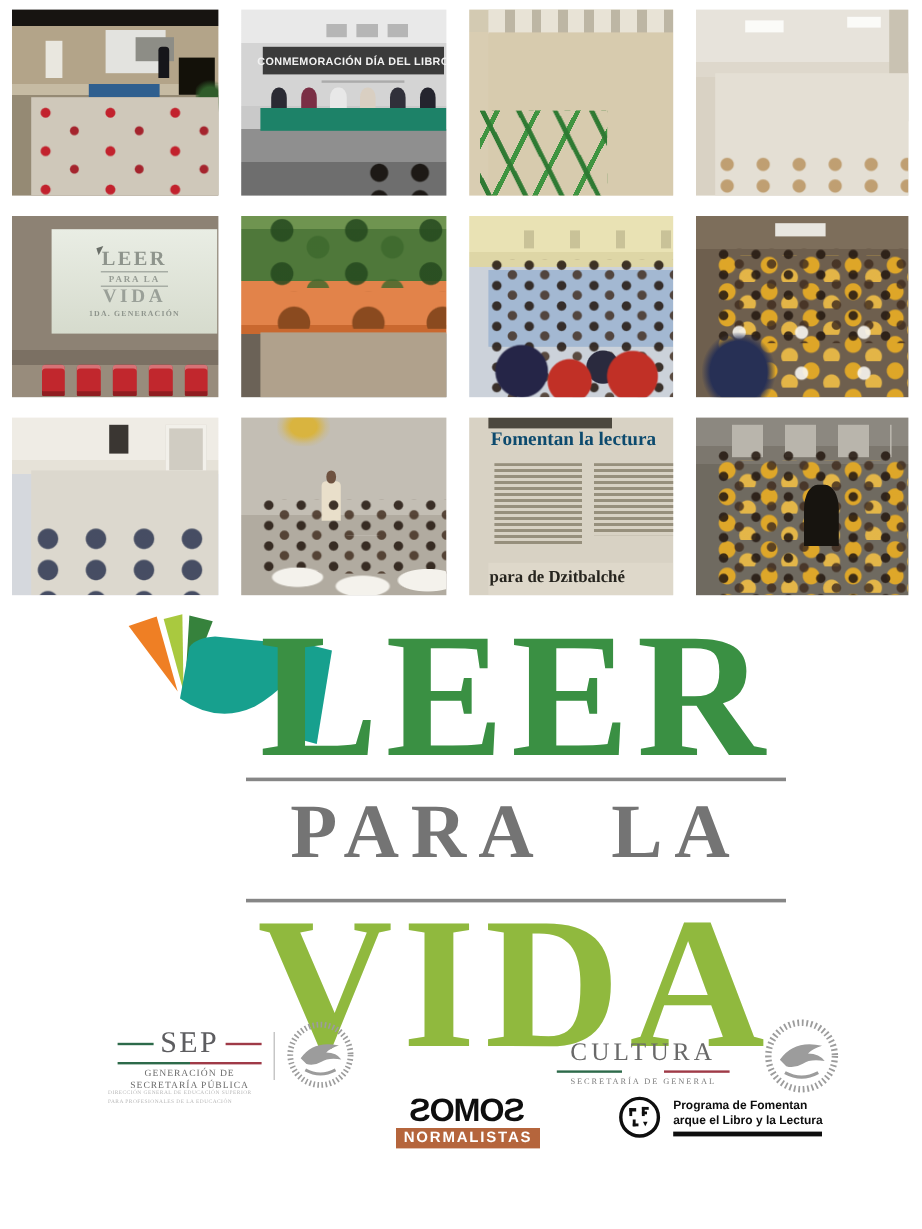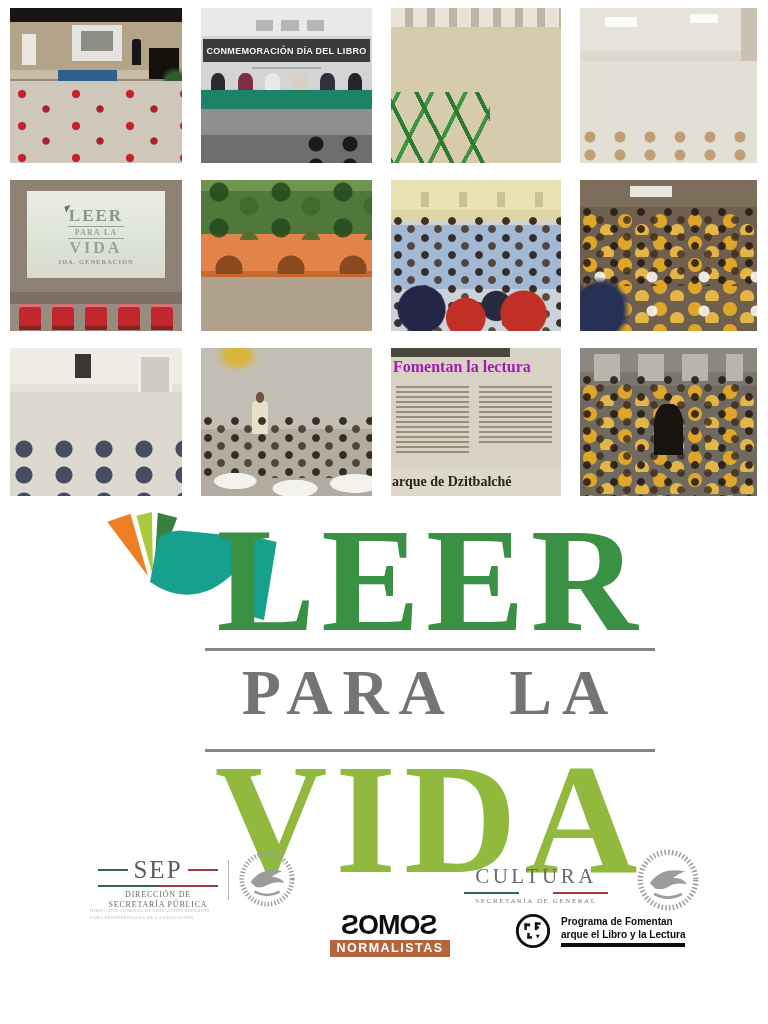--- a/index.html
+++ b/index.html
@@ -1,18 +1,18 @@
 <!DOCTYPE html>
 <html><head>
 <meta charset="utf-8">
 <style>
   html,body { margin:0; padding:0; background:#ffffff; }
   .page { position:relative; width:768px; height:1024px; background:#ffffff; overflow:hidden;
           font-family:"Liberation Sans", sans-serif; }
-  .abs { position:absolute; }
+  .abs { position:absolute;margin-left:16px; }
 
   
   .grid { position:absolute; left:10px; top:8px; width:748px;
           display:grid; grid-template-columns:172px 171px 170px 177px;
           grid-template-rows:155px 151px 148px; column-gap:19px; row-gap:17px; }
   .photo { position:relative; overflow:hidden; background:#999; }
 
   
   .tex-heads { background-image:
       radial-gradient(circle at 7px 5px, rgba(38,26,18,.88) 3.4px, transparent 4.4px),
@@ -137,21 +137,21 @@
   .p10-fig-body { top:36%; left:30%; width:9%; height:22%; background:#e9dfca; border-radius:4px 4px 0 0; }
   .p10-crowd { bottom:12%; left:0; right:0; height:42%; }
   .p10-tables { bottom:0; left:0; right:0; height:34%; background-image:
       radial-gradient(ellipse 34px 13px at 20% 70%, #f4f2ec 60%, transparent 65%),
       radial-gradient(ellipse 36px 14px at 55% 85%, #f4f2ec 60%, transparent 65%),
       radial-gradient(ellipse 40px 15px at 90% 75%, #f4f2ec 60%, transparent 65%); }
 
   
   .p11 { background:#d8d2c4; font-family:"Liberation Serif", serif; }
   .p11-strip { top:0; left:0; right:30%; height:6%; background:#4c483e; }
-  .p11-head { top:7%; left:0; right:0; padding-left:2px; font-weight:bold; font-size:16px; color:#a21caf;
+  .p11-head { top:7%; left:0; right:0; padding-left:2px; font-weight:bold; font-size:16px; color:#0c4a6e;
       white-space:nowrap; overflow:hidden; }
   .p11-col1 { top:26%; left:3%; width:43%; height:46%; background:repeating-linear-gradient(180deg,#968f7c 0 2px, transparent 2px 5px); }
   .p11-col2 { top:26%; left:52%; width:43%; height:40%; background:repeating-linear-gradient(180deg,#968f7c 0 2px, transparent 2px 5px); }
   .p11-capband { bottom:0; left:0; right:0; height:18%; background:#ded8ca; }
   .p11-cap { bottom:4%; left:0; right:0; padding-left:1px; font-weight:bold; font-size:14px; color:#26241e; white-space:nowrap; overflow:hidden; }
 
   
   .p12 { background:linear-gradient(180deg,#8c8880 0 16%,#7c776e 16% 26%,#6f6a60 26% 100%); }
   .p12-doors { top:4%; left:8%; right:8%; height:18%; background:repeating-linear-gradient(90deg, #b9b5ac 0 26px, transparent 26px 44px); }
   .p12-yellow { top:24%; left:0; right:0; bottom:0; }
@@ -312,21 +312,21 @@
       <div class="abs p10-crowd tex-heads"></div>
       <div class="abs p10-tables"></div>
     </div>
 
     <div class="photo p11">
       <div class="abs p11-strip"></div>
       <div class="abs p11-head">Fomentan la lectura</div>
       <div class="abs p11-col1"></div>
       <div class="abs p11-col2"></div>
       <div class="abs p11-capband"></div>
-      <div class="abs p11-cap">arque de Dzitbalché</div>
+      <div class="abs p11-cap">para de Dzitbalché</div>
     </div>
 
     <div class="photo p12">
       <div class="abs p12-doors"></div>
       <div class="abs p12-yellow tex-yellow"></div>
       <div class="abs p12-heads tex-heads"></div>
       <div class="abs p12-center"></div>
     </div>
   </div>
 
@@ -350,21 +350,21 @@
   <div class="footer">
 
     <div class="sep-logo">
       <div class="sep-top">
         <div class="sep-line-l"></div>
         <div class="sep-word">SEP</div>
         <div class="sep-line-r"></div>
       </div>
       <div class="sep-underline"></div>
       <div class="sep-sub">
-        <div>DIRECCIÓN DE</div>
+        <div>GENERACIÓN DE</div>
         <div>SECRETARÍA PÚBLICA</div>
       </div>
     </div>
 
     <div class="footer-divider"></div>
 
     <svg class="seal seal1" viewBox="0 0 60 60">
       <circle cx="30" cy="30" r="26" fill="none" stroke="#9c9c9c" stroke-width="5" stroke-dasharray="1.4 2.1"></circle>
       <path d="M13 33 q11 -16 33 -11 q-7 2 -11 6 q9 0 13 6 q-11 -2 -17 2 q-7 4 -13 2 z" fill="#9c9c9c"></path>
       <path d="M17 43 q13 7 26 0" stroke="#9c9c9c" fill="none" stroke-width="2.5"></path>

